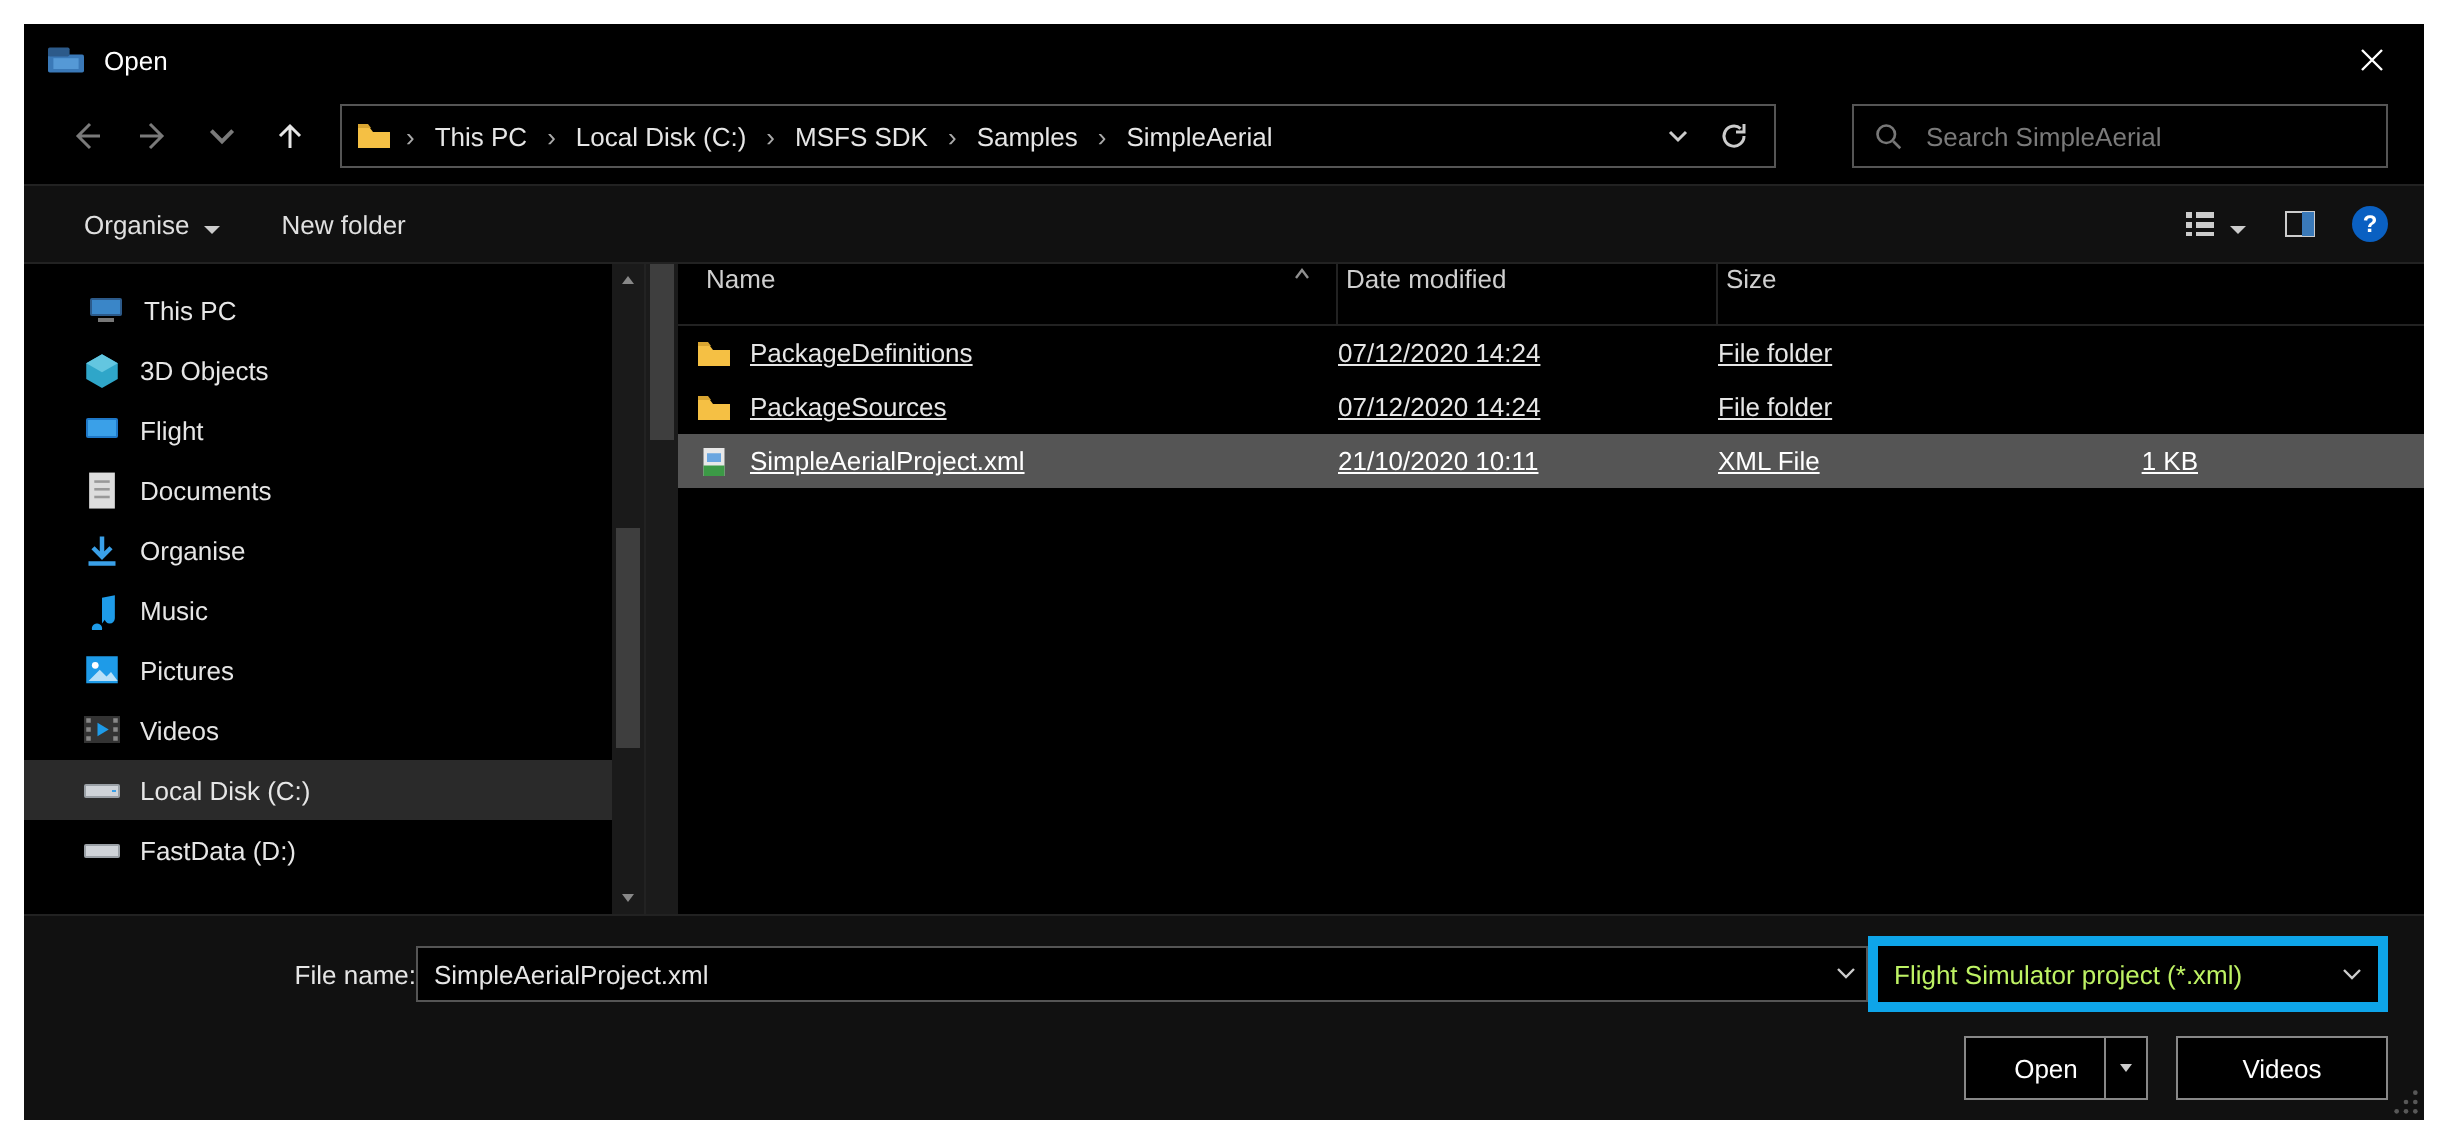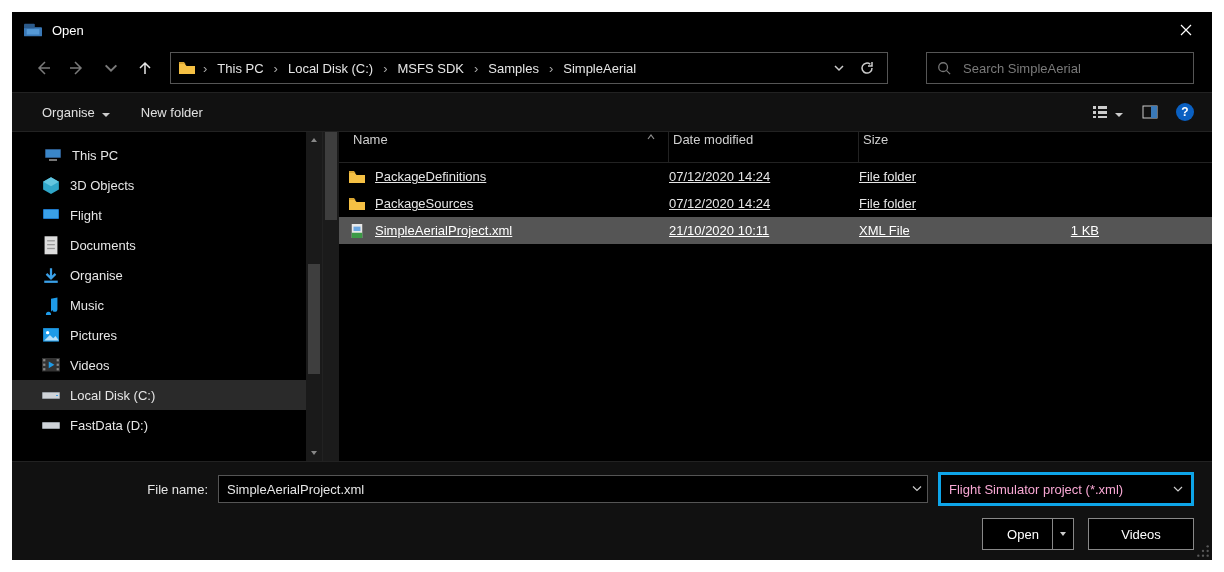--- a/index.html
+++ b/index.html
@@ -103,31 +103,31 @@
   .cell-size { text-align: right; padding-right: 10px; }
   .ic { width: 16px; height: 14px; }
 
   
   .footer {
     border-top: 1px solid #222; background: #111;
     padding: 10px 18px 10px 18px;
     display: flex; flex-direction: column; gap: 12px;
     position: relative;
   }
-  .fn-row { display: flex; align-items: center; gap: 10px; }
+  .fn-row { display: flex; align-items: center; }
   .fn-label { width: 178px; text-align: right; color: #e6e6e6; }
   .fn-input-wrap { flex:1; position:relative; }
   .fn-input {
     width: 100%; height: 28px; box-sizing: border-box;
     background: #000; border: 1px solid #555; color: #e6e6e6; padding: 0 28px 0 8px; font-size: 13px;
   }
   .fn-input-chev { position:absolute; right:6px; top:50%; transform:translateY(-50%); }
   .filter-select {
-    width: 234px; height: 28px; border: 3px solid #0ea5e9; display: flex; align-items: center; justify-content: space-between;
-    padding: 0 8px; color: #f9a8d4; background:#000;
+    width: 234px; height: 28px; border: 5px solid #0ea5e9; display: flex; align-items: center; justify-content: space-between;
+    padding: 0 8px; color: #bef264; background:#000;
   }
   .btn-row { display: flex; justify-content: flex-end; gap: 14px; }
   .btn { height: 30px; border: 1px solid #888; background: #000; color: #fff; display: flex; align-items: center; justify-content: center; }
   .btn-open { width: 90px; position:relative; }
   .btn-open .split { position:absolute; right:0; top:0; bottom:0; width:20px; border-left:1px solid #888; display:flex; align-items:center; justify-content:center;}
   .btn-open .label { flex:1; text-align:center; padding-right:10px;}
   .btn-cancel { width: 104px; }
   .resize-grip { position:absolute; right:2px; bottom:2px; width:14px; height:14px; opacity:.6;}
 </style>
 </head>

